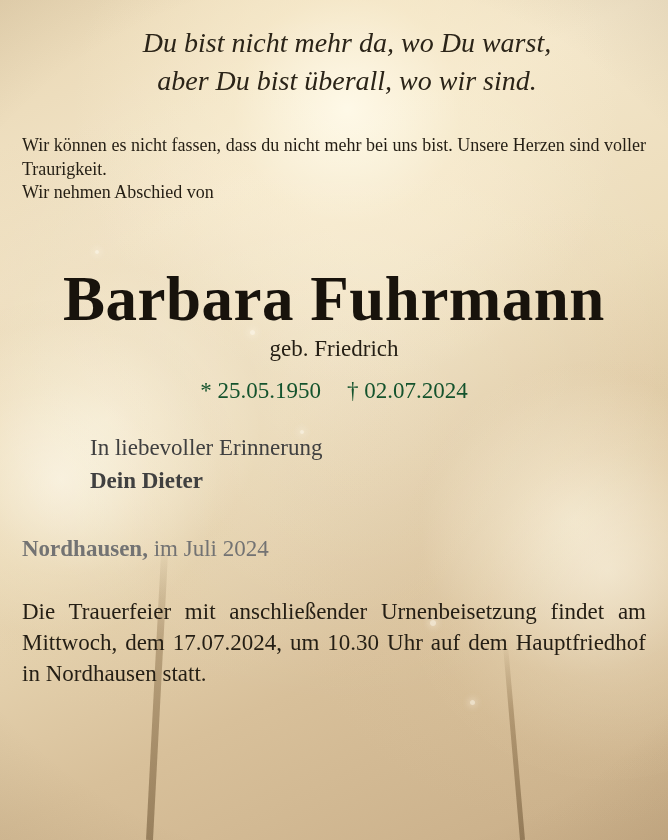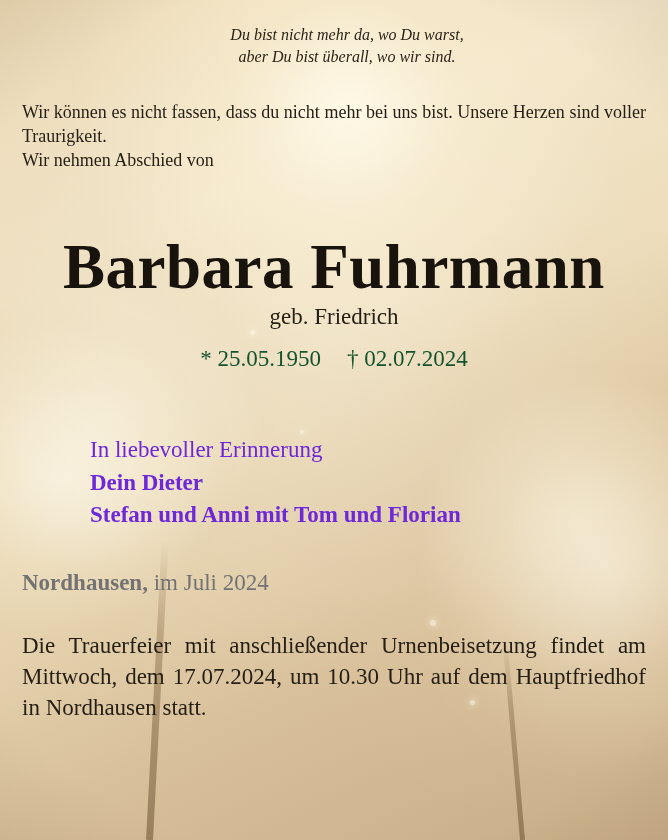--- a/index.html
+++ b/index.html
@@ -73,21 +73,21 @@
 
   
   .content {
     position: relative;
     z-index: 3;
     padding: 18px 22px 0 22px;
     color: #2a2317;
   }
   .motto {
     font-style: italic;
-    font-size: 16px;
+    font-size: 28px;
     line-height: 1.35;
     text-align: center;
     margin: 6px 0 0 0;
     padding-left: 26px;
     color: #2b2418;
   }
   .intro {
     font-size: 18px;
     line-height: 1.33;
     margin-top: 34px;
@@ -115,25 +115,25 @@
     text-align: center;
     font-size: 23px;
     margin-top: 16px;
     color: #14532d;
   }
   .dates .gap {
     display: inline-block;
     width: 26px;
   }
   .memory-block {
-    margin-top: 62px;
+    margin-top: 28px;
     padding-left: 68px;
     font-size: 23px;
     line-height: 1.42;
-    color: #6d28d9;
+    color: #404040;
   }
   .memory-block .bold {
     font-weight: bold;
   }
   .place-line {
     margin-top: 38px;
     font-size: 23px;
     color: #737373;
   }
   .place-line .bold {
@@ -181,21 +181,20 @@
 
     <div class="maiden">geb. Friedrich</div>
 
     <div class="dates">
       <span>* 25.05.1950</span><span class="gap"></span><span>† 02.07.2024</span>
     </div>
 
     <div class="memory-block">
       <div>In liebevoller Erinnerung</div>
       <div class="bold">Dein Dieter</div>
-      <div class="bold">Stefan und Anni mit Tom und Florian</div>
     </div>
 
     <div class="place-line">
       <span class="bold">Nordhausen,</span>
       <span>im Juli 2024</span>
     </div>
 
     <div class="ceremony">Die Trauerfeier mit anschließender Urnenbeisetzung findet am Mittwoch, dem 17.07.2024, um 10.30 Uhr auf dem Hauptfriedhof in Nordhausen statt.</div>
 
   </div>

